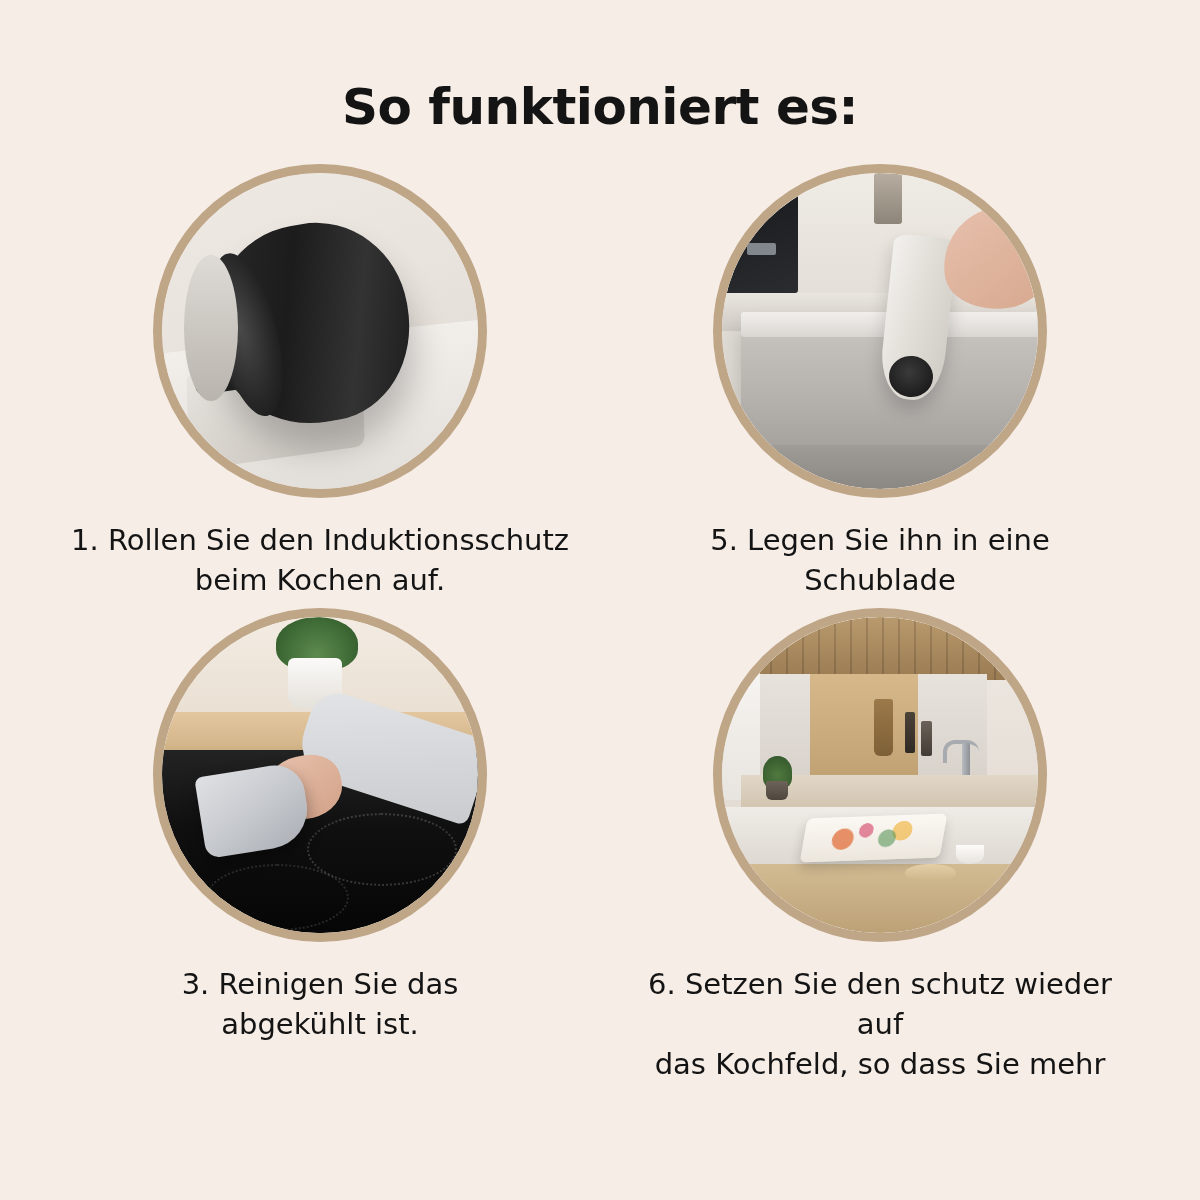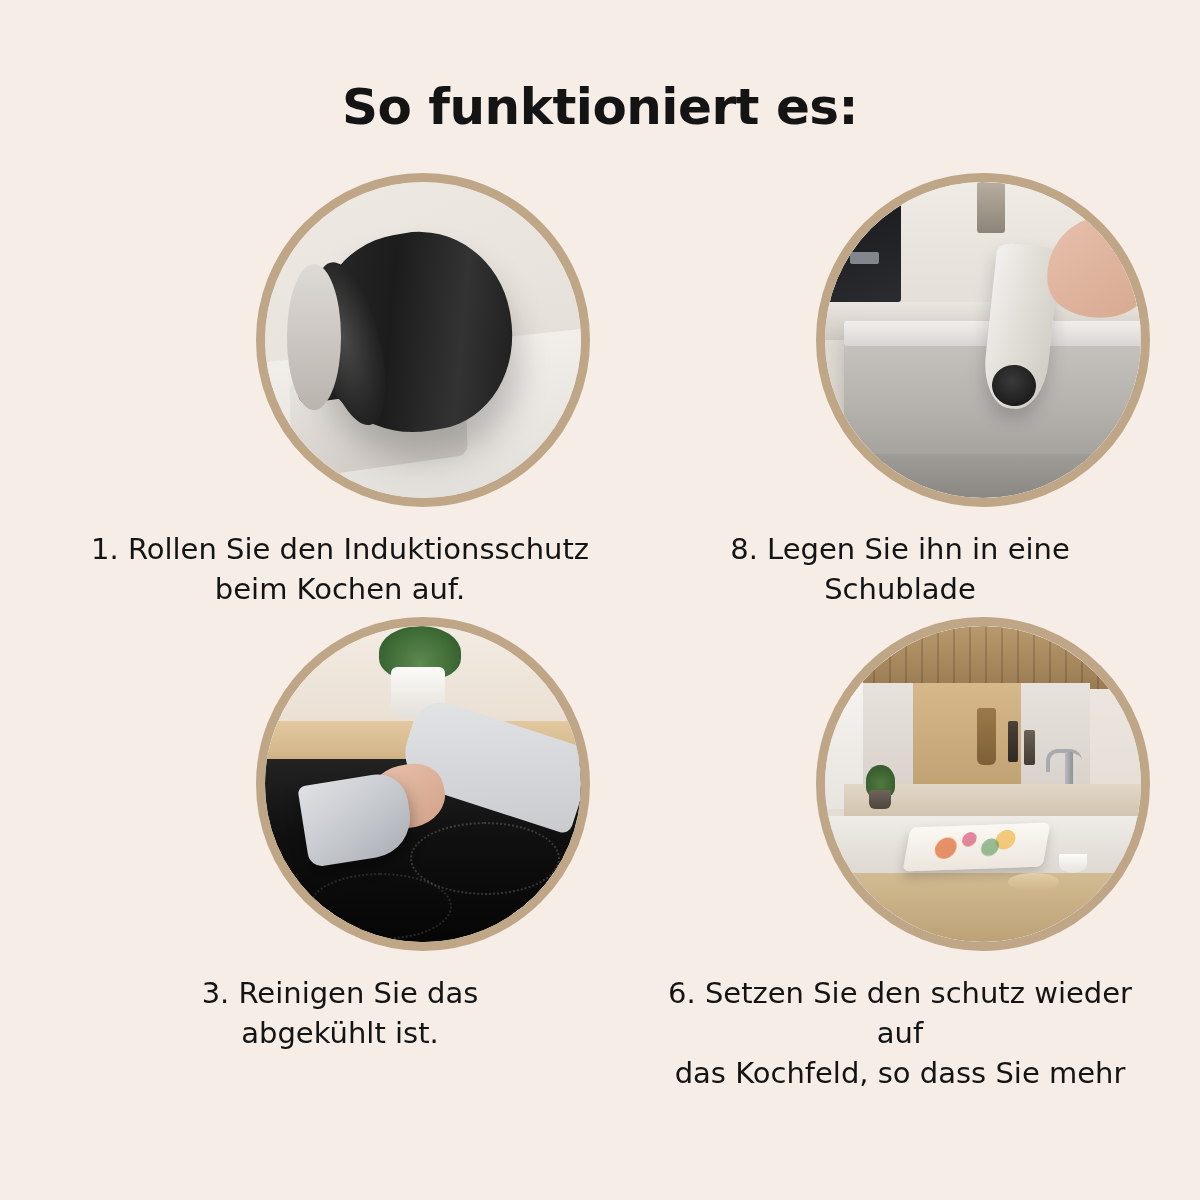--- a/index.html
+++ b/index.html
@@ -22,35 +22,35 @@
     display: flex;
     flex-direction: column;
     align-items: center;
   }
   .headline {
     font-size: 50px;
     font-weight: 800;
     letter-spacing: -0.5px;
     color: #141414;
     text-align: center;
-    margin: 22px 0 37px 0;
+    margin: 22px 0 28px 0;
     font-family: "DejaVu Sans", "Liberation Sans", sans-serif;
   }
   .grid {
     width: 1100px;
     display: grid;
     grid-template-columns: 1fr 1fr;
     grid-template-rows: auto auto;
     column-gap: 20px;
     row-gap: 8px;
   }
   .cell {
     display: flex;
     flex-direction: column;
-    align-items: flex-end;
+    align-items: center;
   }
   .circle-wrap {
     width: 334px;
     height: 334px;
     border-radius: 50%;
     border: 9px solid #bfa687;
     box-sizing: border-box;
     overflow: hidden;
     position: relative;
     background: #efe7e0;
@@ -277,21 +277,21 @@
           <div class="p2-drawer"></div>
           <div class="p2-drawer-front"></div>
           <div class="p2-drawer-bottom"></div>
           <div class="p2-arm"></div>
           <div class="p2-mat"></div>
           <div class="p2-mat-hole"></div>
           <div class="p2-hand"></div>
         </div>
       </div>
       <div class="caption">
-        <div>8. Legen Sie ihn in eine Schublade</div>
+        <div>5. Legen Sie ihn in eine Schublade</div>
       </div>
     </div>
 
     <div class="cell">
       <div class="circle-wrap">
         <div class="photo">
           <div class="p3-bg"></div>
           <div class="p3-wall"></div>
           <div class="p3-plant"></div>
           <div class="p3-plant-pot"></div>

